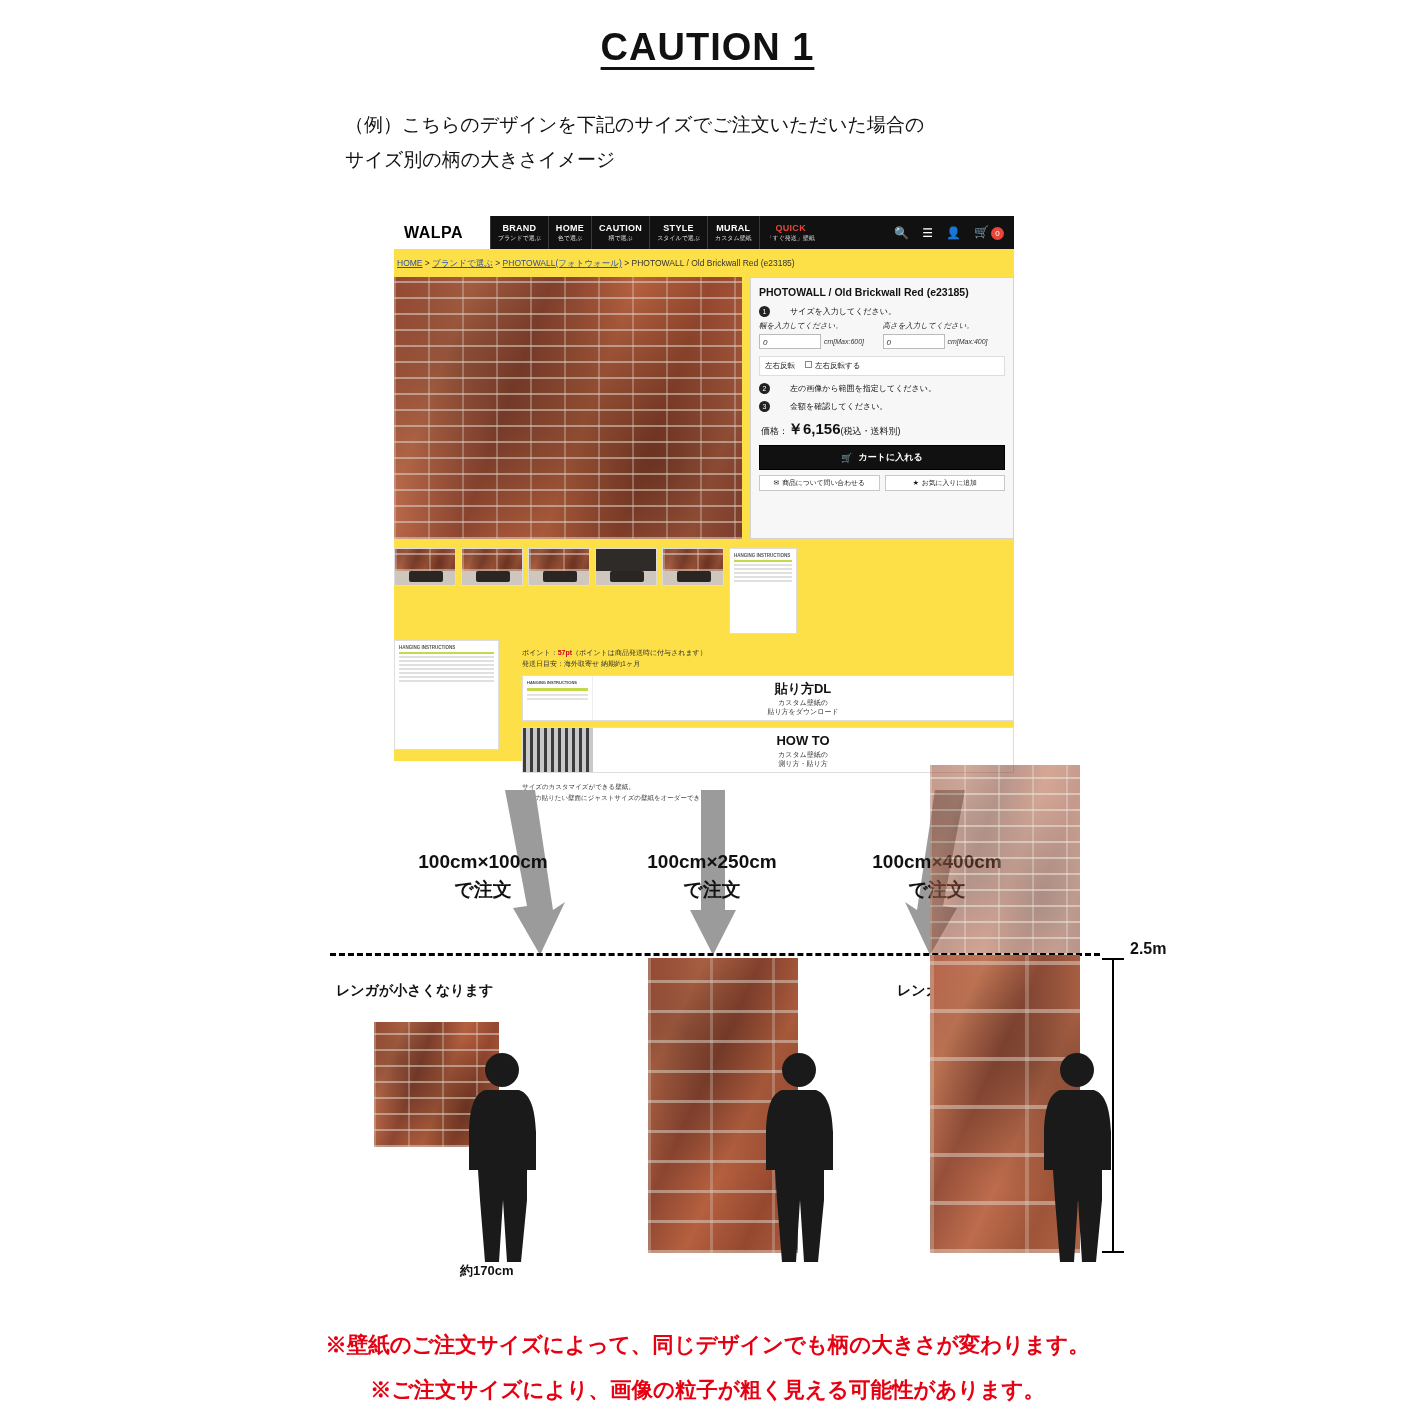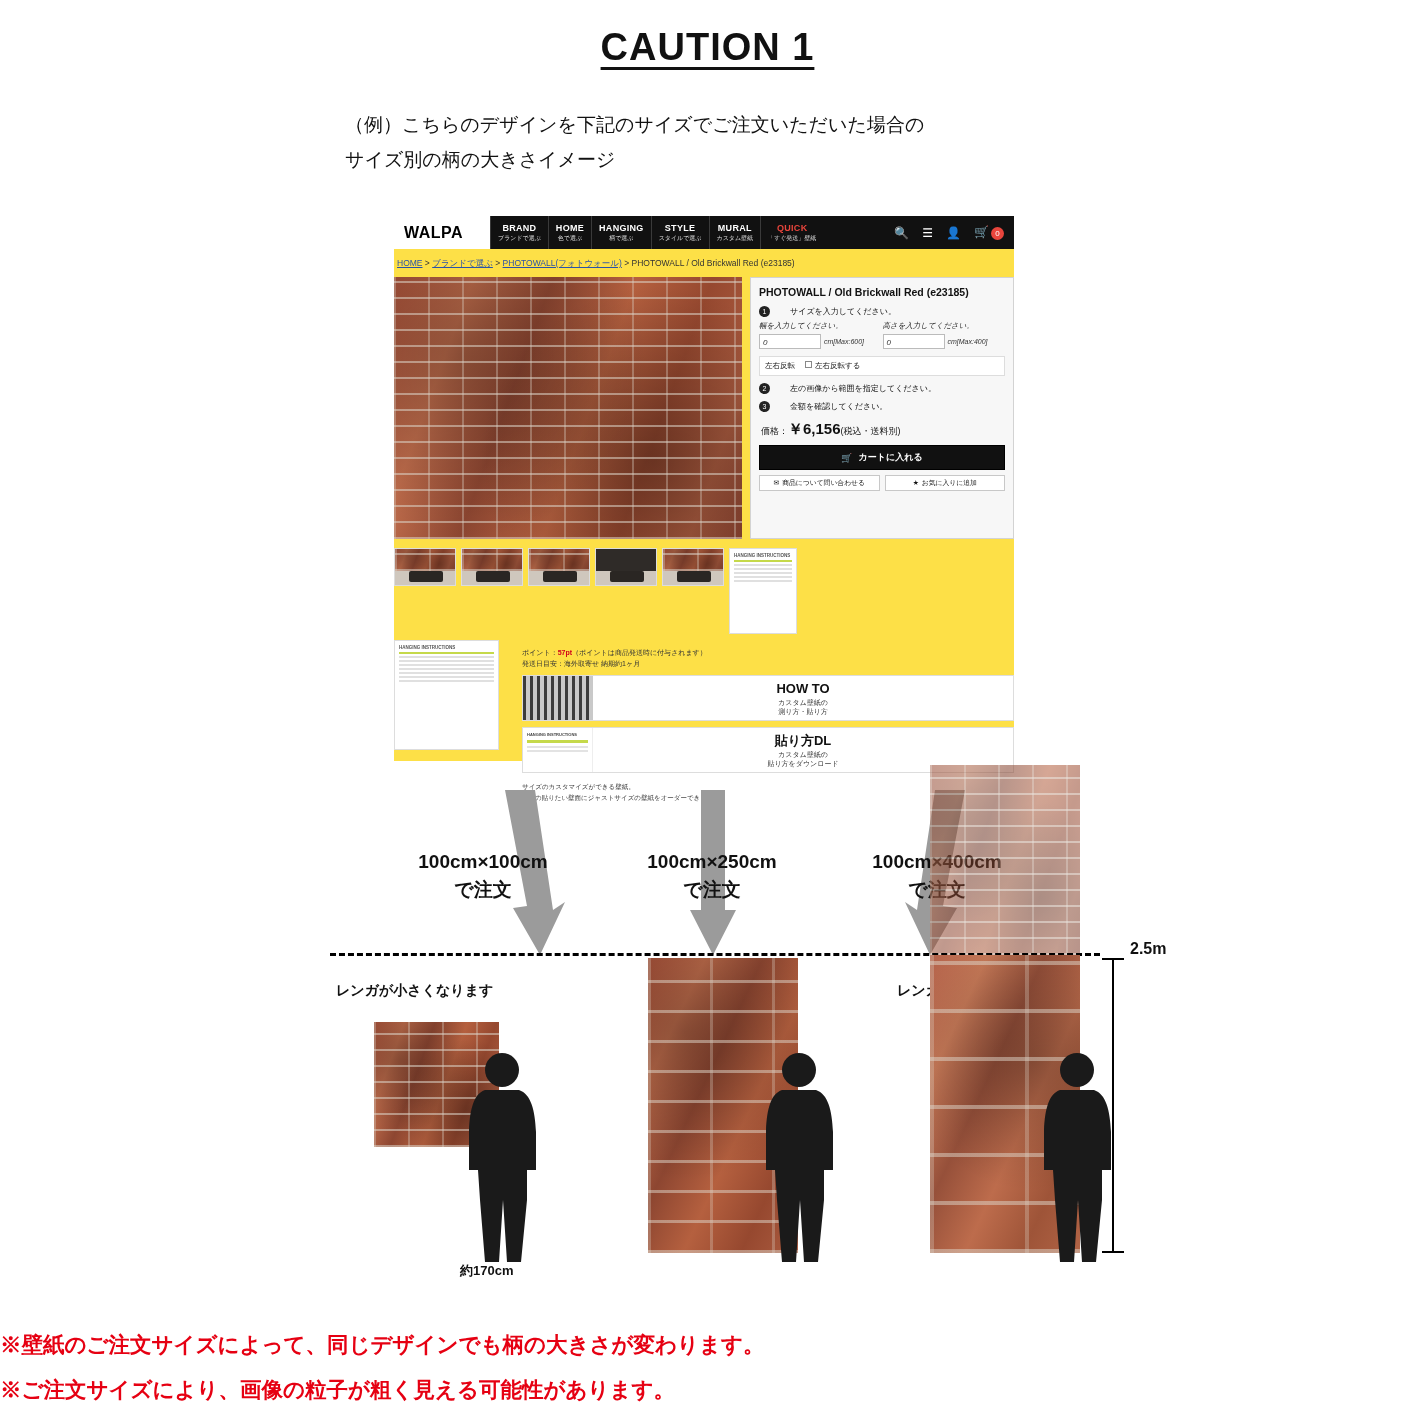--- a/index.html
+++ b/index.html
@@ -232,21 +232,21 @@
 
   .wall {
     position: absolute;
   }
   .person {
     position: absolute;
   }
 
   .warn {
     position: absolute;
-    left: 0; width: 1415px; 
+    left: 0; width: 1415px; text-align: center;
     color: #e60012; font-weight: bold; font-size: 21.5px;
   }
 </style>
 </head>
 <body>
 
 <div class="page-title">CAUTION 1</div>
 
 <div class="intro">
   <div>（例）こちらのデザインを下記のサイズでご注文いただいた場合の</div>
@@ -260,21 +260,21 @@
 
     <div class="navitem">
       <span class="t">BRAND</span>
       <span class="s">ブランドで選ぶ</span>
     </div>
     <div class="navitem">
       <span class="t">HOME</span>
       <span class="s">色で選ぶ</span>
     </div>
     <div class="navitem">
-      <span class="t">HANGING</span>
+      <span class="t">CAUTION</span>
       <span class="s">柄で選ぶ</span>
     </div>
     <div class="navitem">
       <span class="t">STYLE</span>
       <span class="s">スタイルで選ぶ</span>
     </div>
     <div class="navitem">
       <span class="t">MURAL</span>
       <span class="s">カスタム壁紙</span>
     </div>
@@ -415,39 +415,39 @@
 
     <div style="flex:1">
       <div class="points">
         <div>
           <span>ポイント：</span><span class="pt">57pt</span><span>（ポイントは商品発送時に付与されます）</span>
         </div>
         <div>発送日目安：海外取寄せ 納期約1ヶ月</div>
       </div>
 
       <div class="howto">
+        <div class="pic sheet">
+          <div style="font-weight:bold">HANGING INSTRUCTIONS</div>
+          <div class="ln g" style="height:3px;background:#c5d94a;margin:3px 0"></div>
+          <div class="ln" style="height:2px;background:#e3e3e3;margin:2px 0"></div>
+          <div class="ln" style="height:2px;background:#e3e3e3;margin:2px 0"></div>
+        </div>
+        <div class="txt">
+          <div class="big">貼り方DL</div>
+          <div class="small">カスタム壁紙の</div>
+          <div class="small">貼り方をダウンロード</div>
+        </div>
+      </div>
+
+      <div class="howto">
         <div class="pic forest"></div>
         <div class="txt">
           <div class="big">HOW TO</div>
           <div class="small">カスタム壁紙の</div>
           <div class="small">測り方・貼り方</div>
-        </div>
-      </div>
-
-      <div class="howto">
-        <div class="pic sheet">
-          <div style="font-weight:bold">HANGING INSTRUCTIONS</div>
-          <div class="ln g" style="height:3px;background:#c5d94a;margin:3px 0"></div>
-          <div class="ln" style="height:2px;background:#e3e3e3;margin:2px 0"></div>
-          <div class="ln" style="height:2px;background:#e3e3e3;margin:2px 0"></div>
-        </div>
-        <div class="txt">
-          <div class="big">貼り方DL</div>
-          <div class="small">カスタム壁紙の</div>
-          <div class="small">貼り方をダウンロード</div>
         </div>
       </div>
 
       <div class="footnote">
         <div>サイズのカスタマイズができる壁紙。</div>
         <div>自分の貼りたい壁面にジャストサイズの壁紙をオーダーできます。</div>
       </div>
     </div>
   </div>
 </div>

